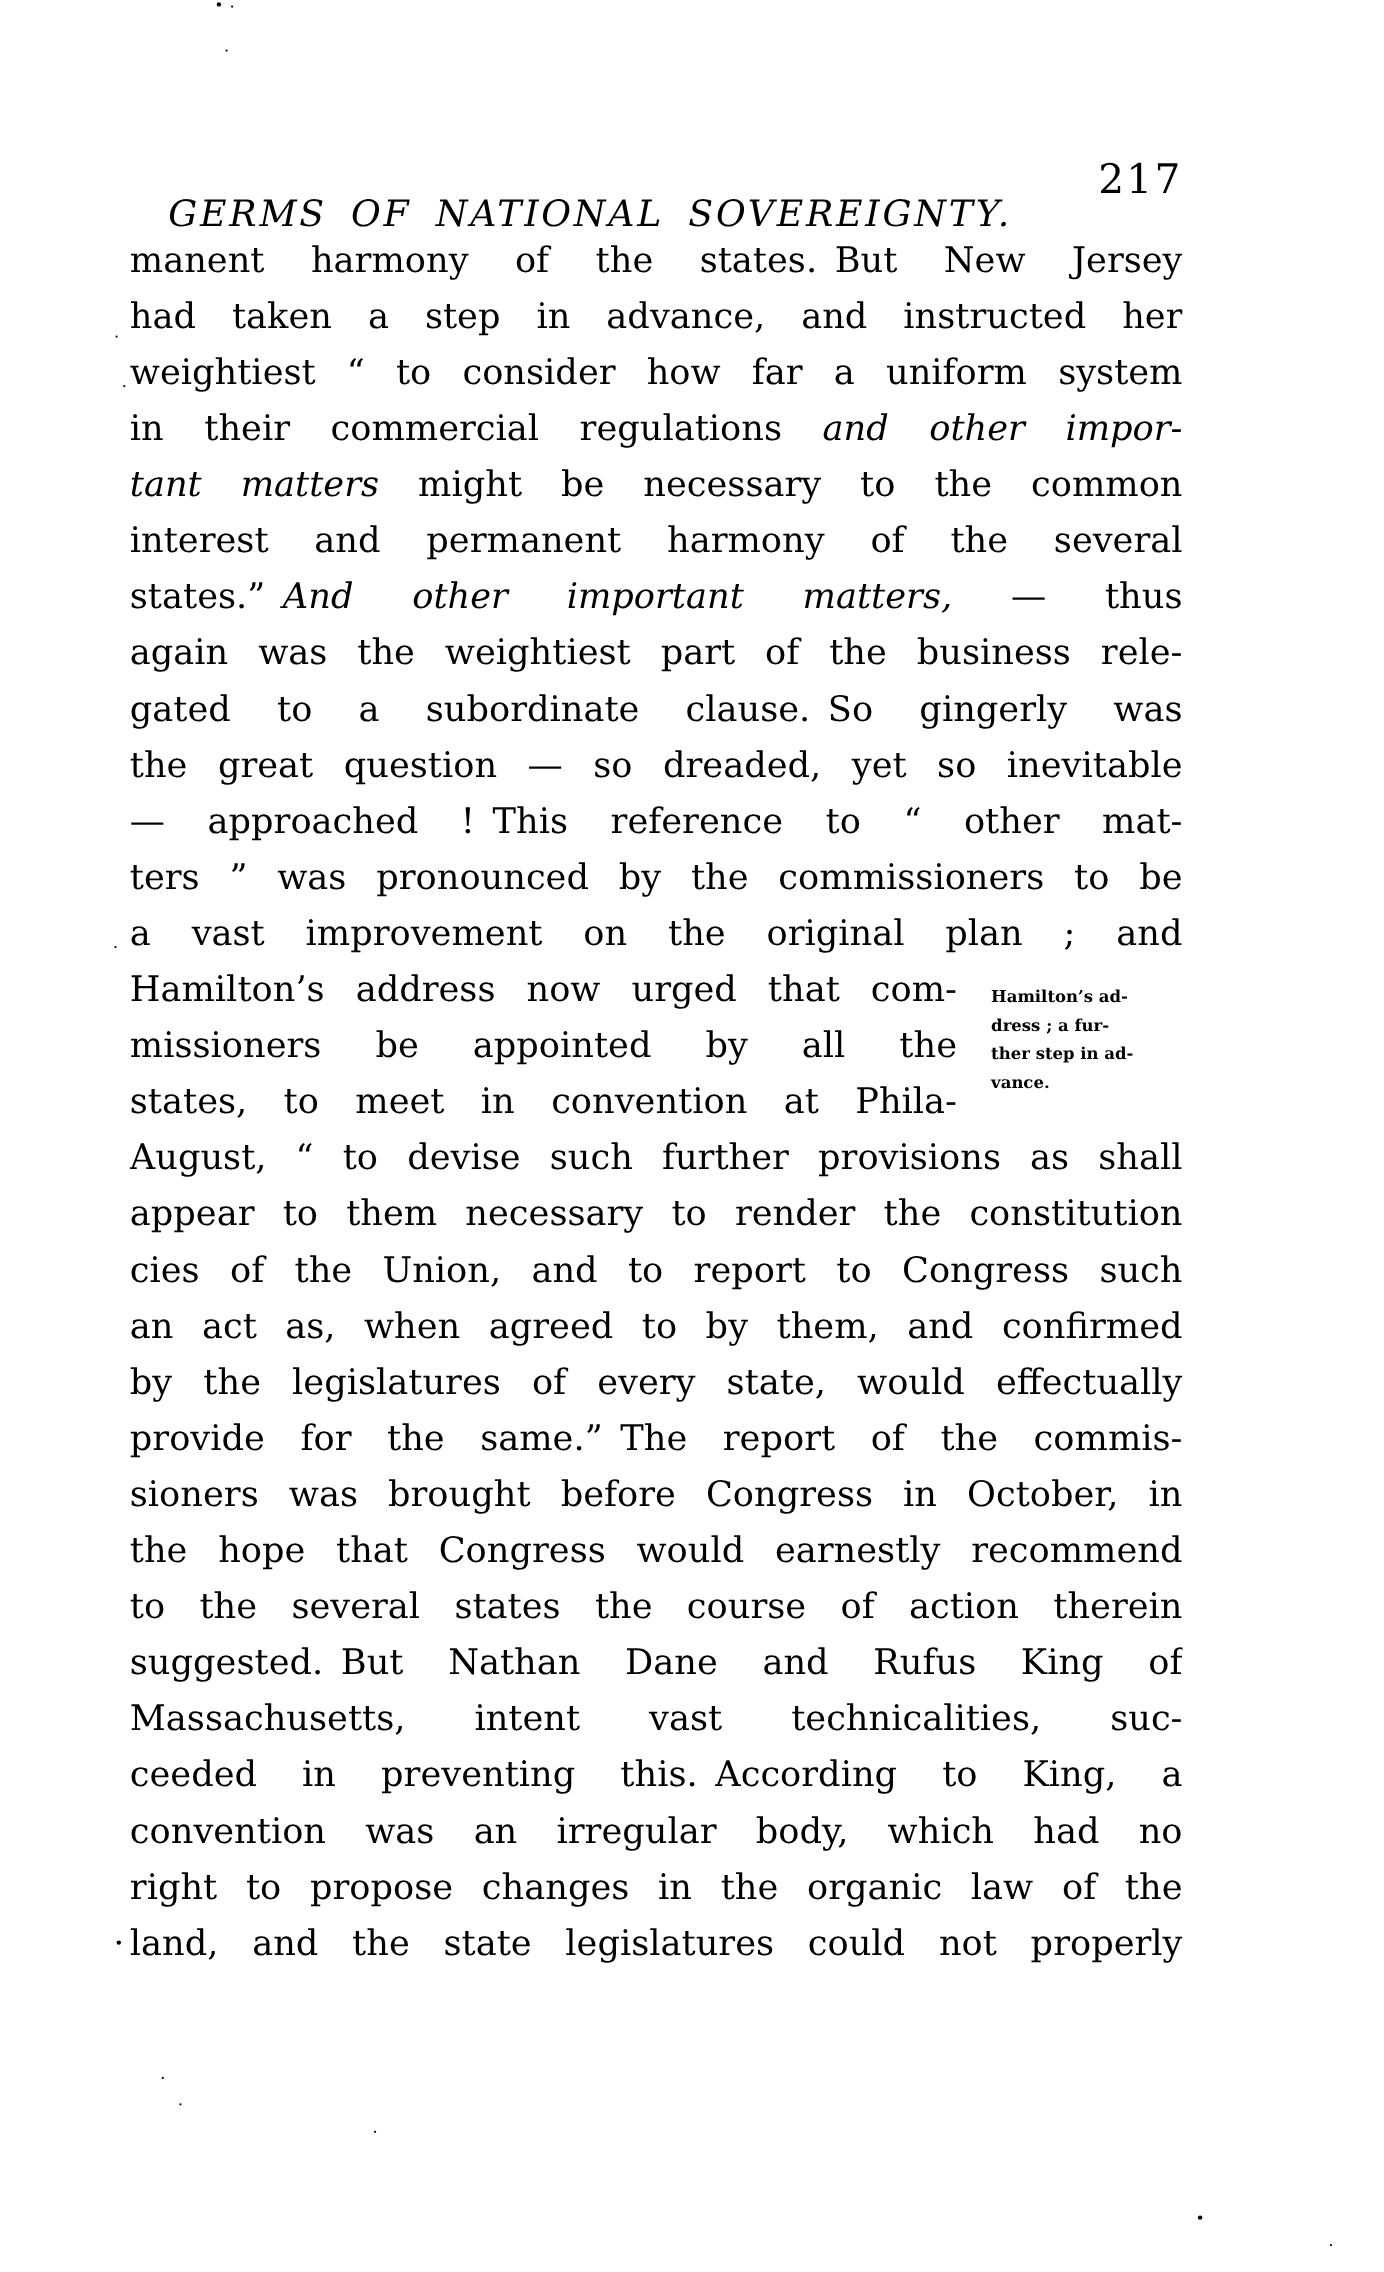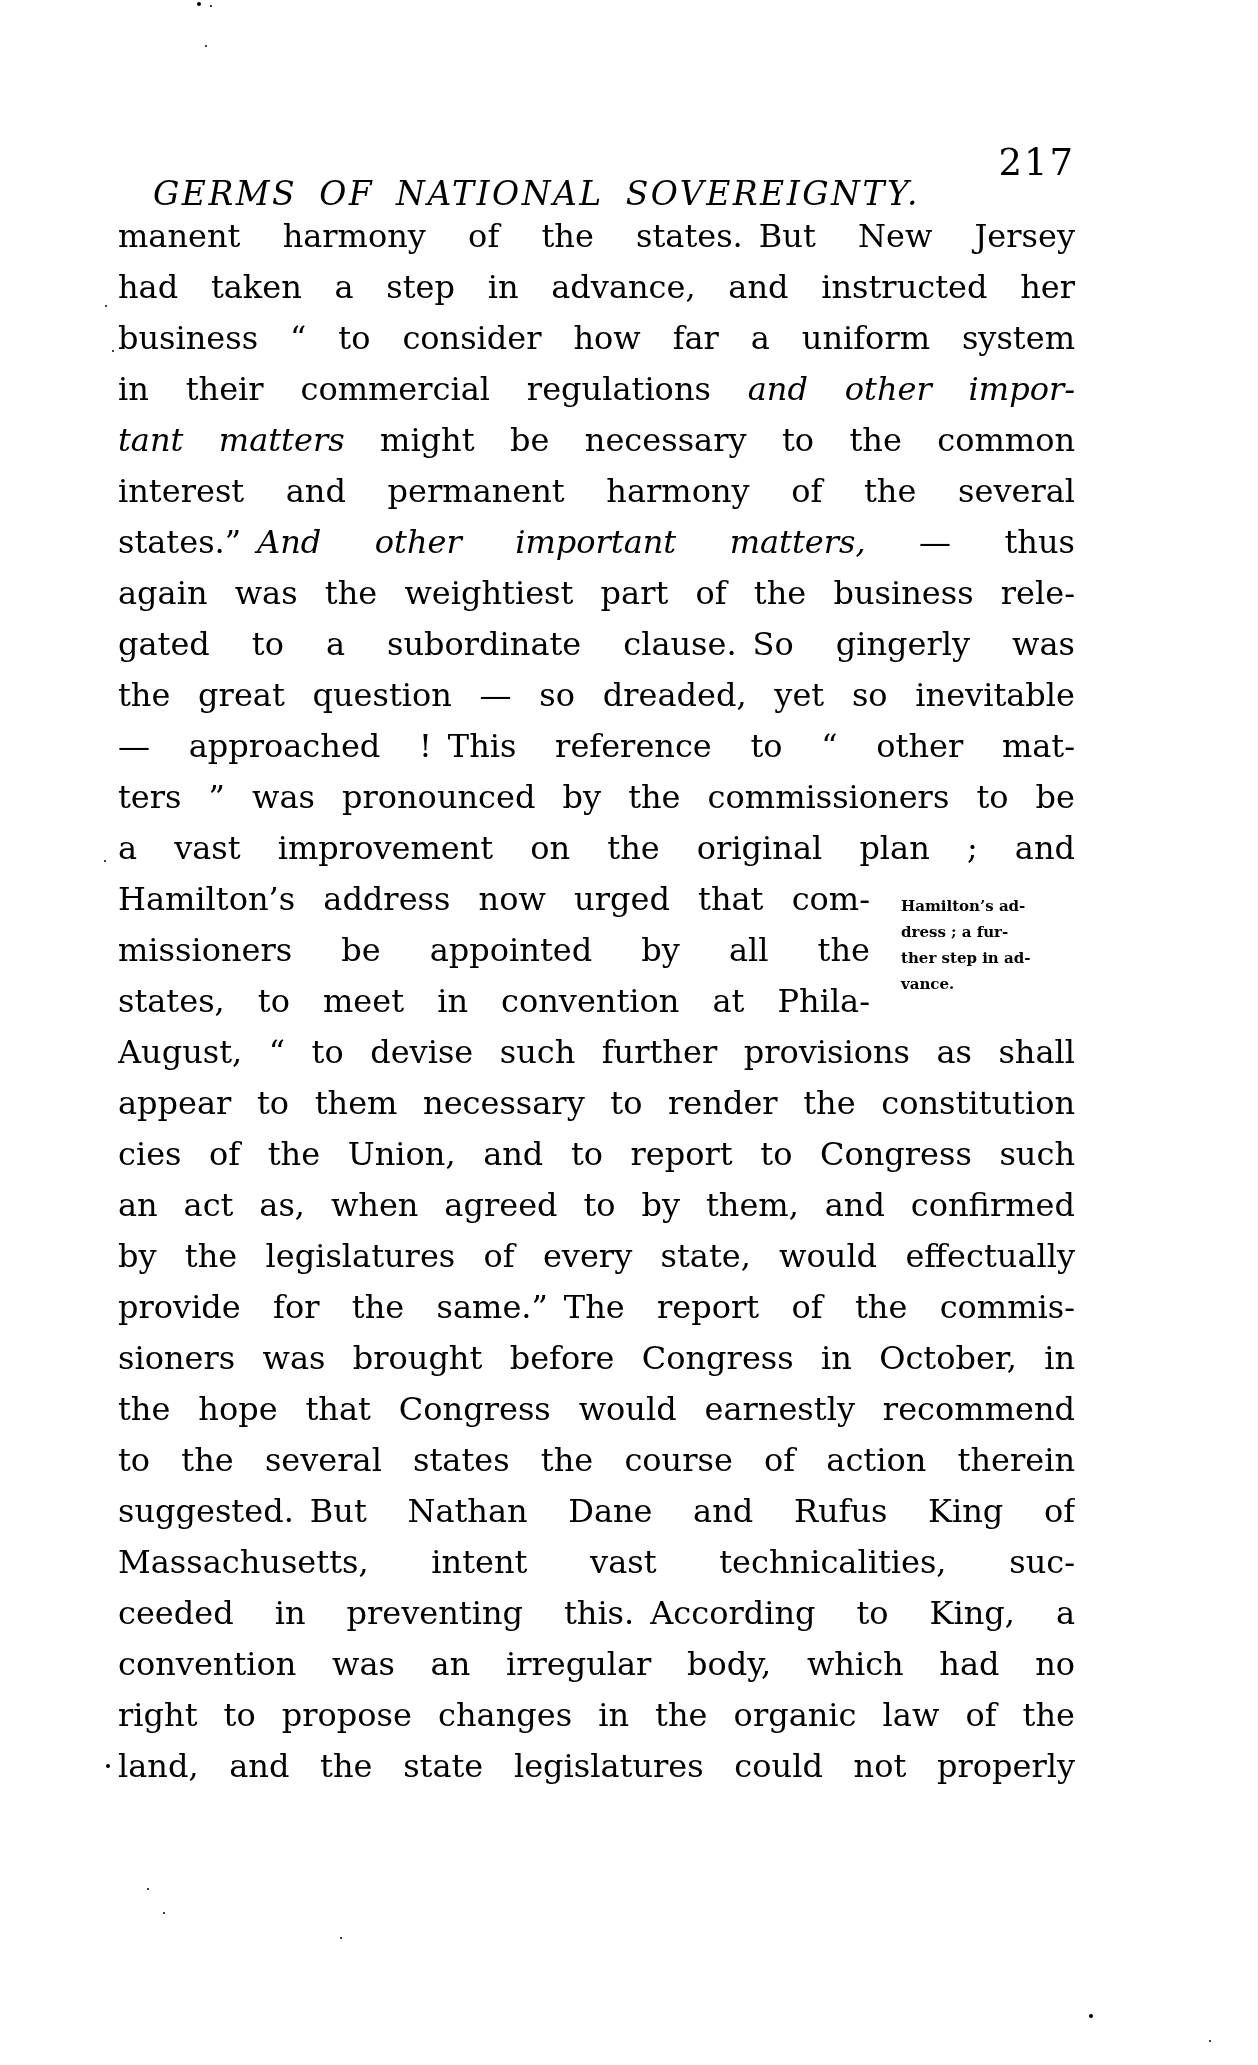--- a/index.html
+++ b/index.html
@@ -110,21 +110,21 @@
 <div class="page">
 
   <header class="running-head">
     <span class="head-title">GERMS OF NATIONAL SOVEREIGNTY.</span>
     <span class="page-number">217</span>
   </header>
 
   <div class="body-text">
       <div class="bline"><span>manent harmony of the states. But New Jersey</span></div>
       <div class="bline"><span>had taken a step in advance, and instructed her</span></div>
-      <div class="bline"><span>business “ to consider how far a uniform system</span></div>
+      <div class="bline"><span>weightiest “ to consider how far a uniform system</span></div>
       <div class="bline"><span>in their commercial regulations </span><em>and other impor-</em></div>
       <div class="bline"><em>tant matters</em><span> might be necessary to the common</span></div>
       <div class="bline"><span>interest and permanent harmony of the several</span></div>
       <div class="bline"><span>states.” </span><em>And other important matters,</em><span> — thus</span></div>
       <div class="bline"><span>again was the weightiest part of the business rele-</span></div>
       <div class="bline"><span>gated to a subordinate clause. So gingerly was</span></div>
       <div class="bline"><span>the great question — so dreaded, yet so inevitable</span></div>
       <div class="bline"><span>— approached ! This reference to “ other mat-</span></div>
       <div class="bline"><span>ters ” was pronounced by the commissioners to be</span></div>
       <div class="bline"><span>a vast improvement on the original plan ; and</span></div>

